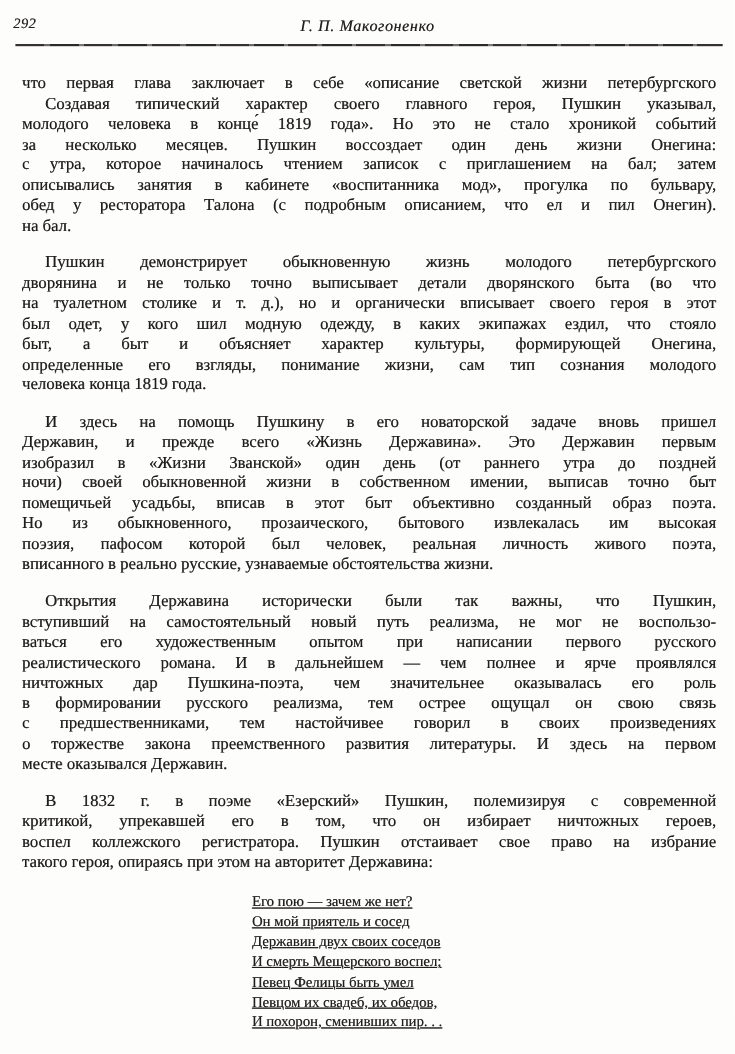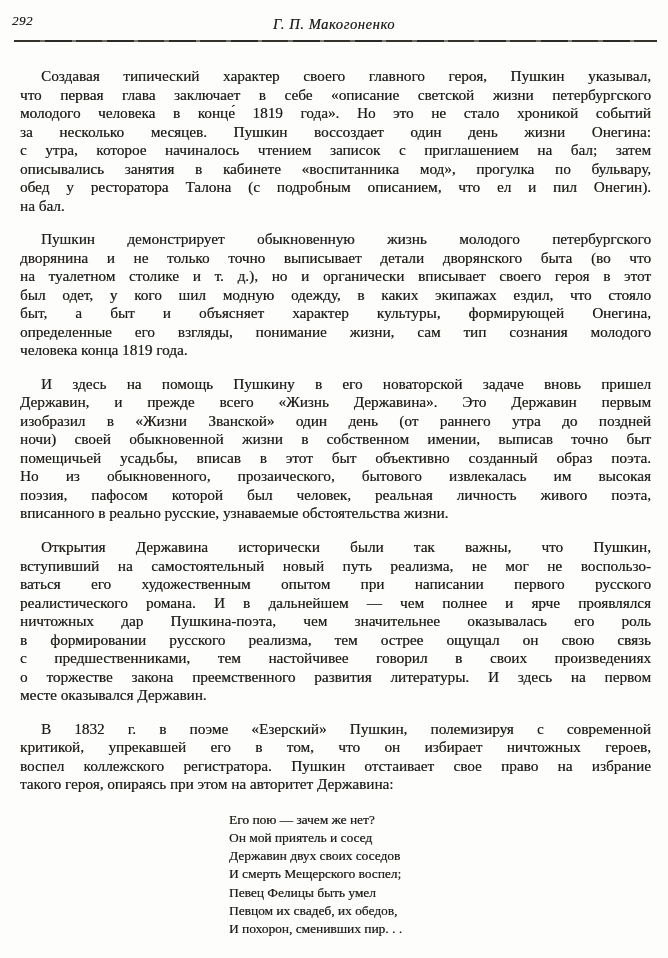--- a/index.html
+++ b/index.html
@@ -61,37 +61,38 @@
   .line.first { text-indent: 21px; }
   .line.last { text-align-last: left; }
   .verse {
     margin: 17px 0 13px 209px;
     font-size: 13.4px;
     line-height: 18.2px;
   }
   .verse .line {
     text-align: left;
     text-align-last: left;
+    text-decoration: underline;
   }
 </style>
 </head>
 <body>
 
 <div class="page">
 
   <div class="pagenum">292</div>
   <div class="running-title">Г. П. Макогоненко</div>
   <div class="header-rule"></div>
 
   <div class="body-text">
 
     <p class="para">
       </p>
+      <div class="line">что первая глава заключает в себе «описание светской жизни петербургского</div>
       <div class="line first">Создавая типический характер своего главного героя, Пушкин указывал,</div>
-      <div class="line">что первая глава заключает в себе «описание светской жизни петербургского</div>
       <div class="line">молодого человека в конце́ 1819 года». Но это не стало хроникой событий</div>
       <div class="line">за несколько месяцев. Пушкин воссоздает один день жизни Онегина:</div>
       <div class="line">с утра, которое начиналось чтением записок с приглашением на бал; затем</div>
       <div class="line">описывались занятия в кабинете «воспитанника мод», прогулка по бульвару,</div>
       <div class="line">обед у ресторатора Талона (с подробным описанием, что ел и пил Онегин).</div>
       <div class="line last">на бал.</div>
     <p></p>
 
     <p class="para">
       </p>

